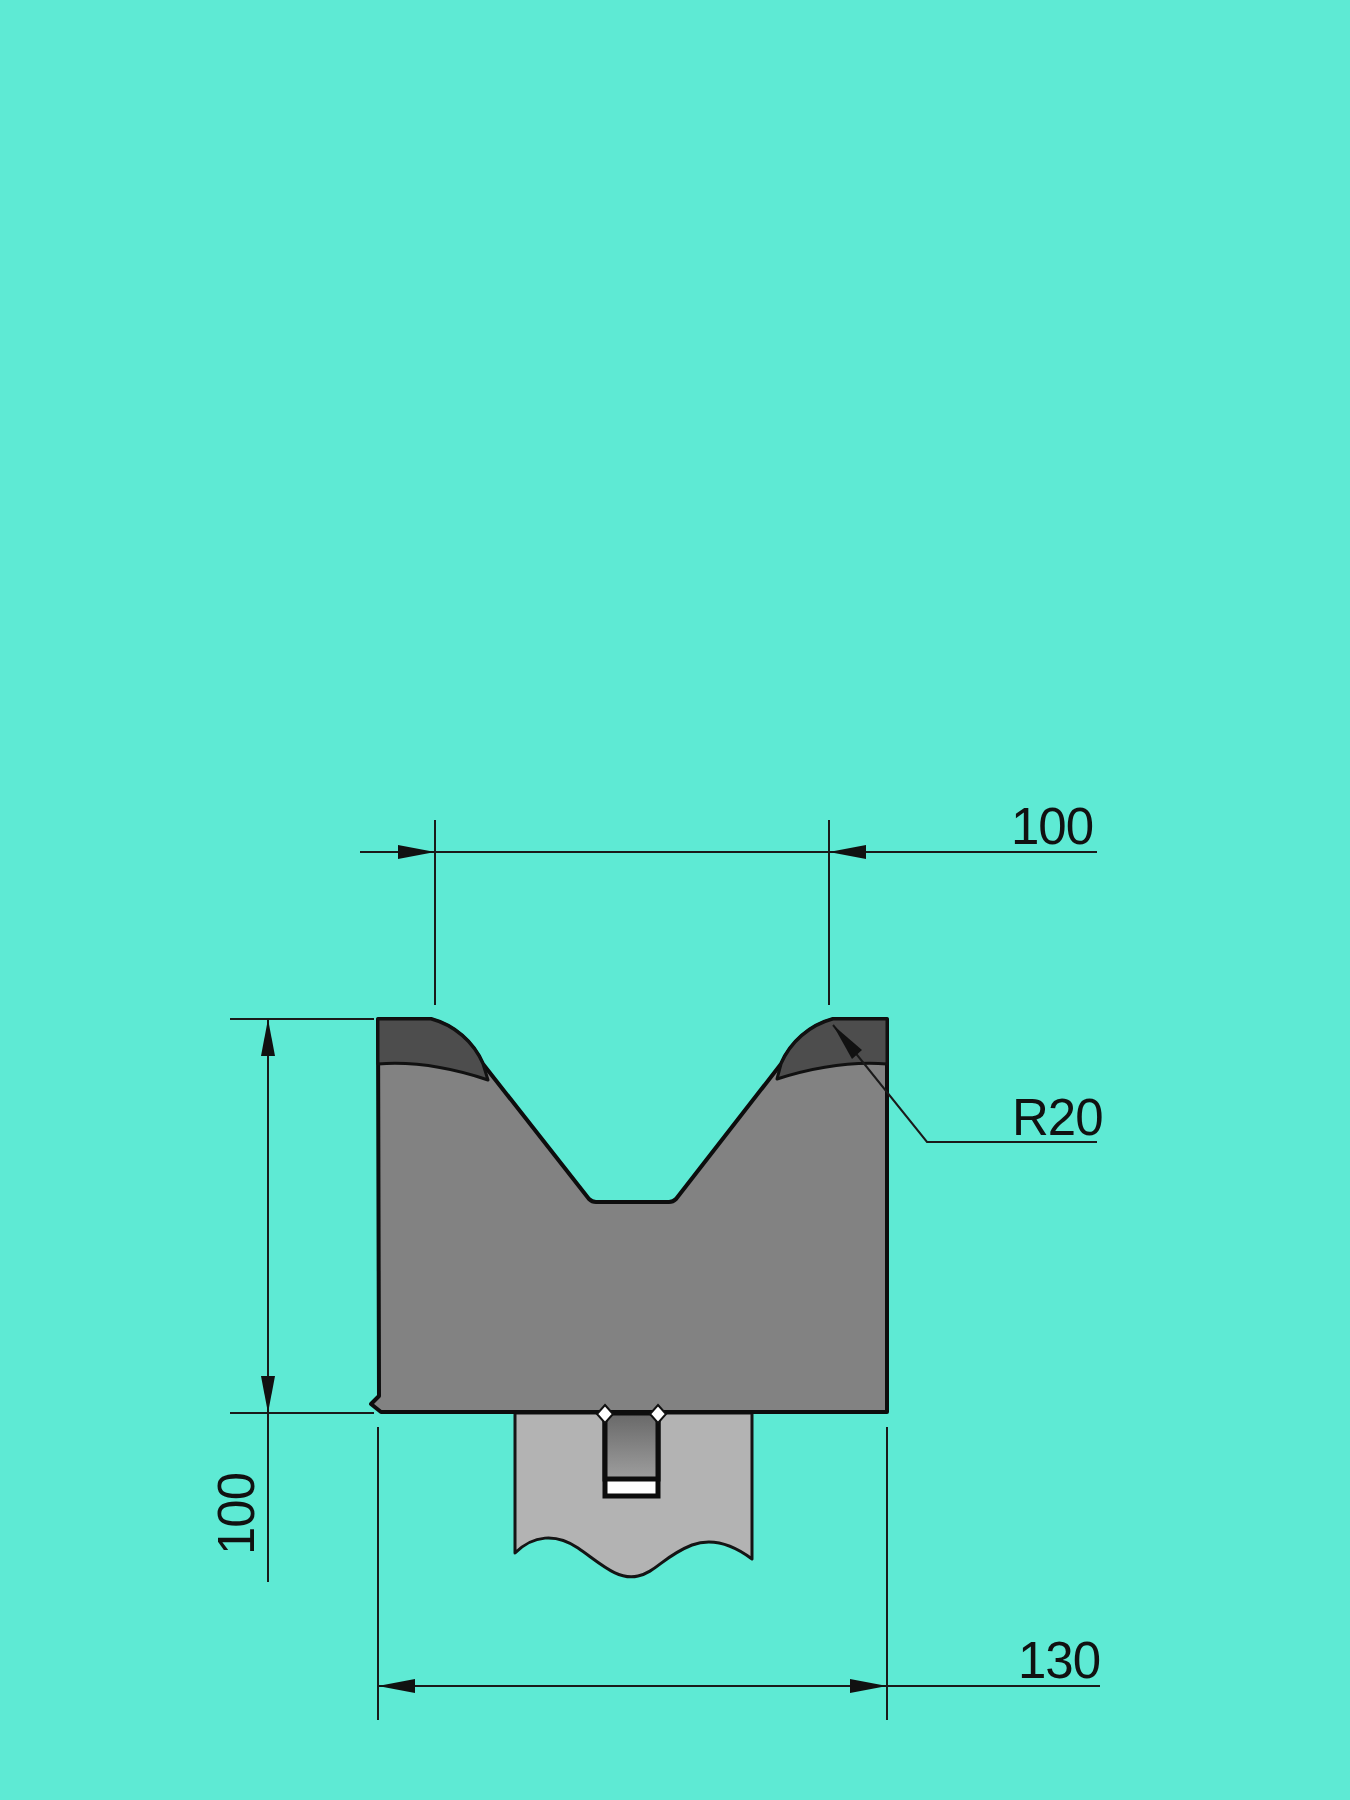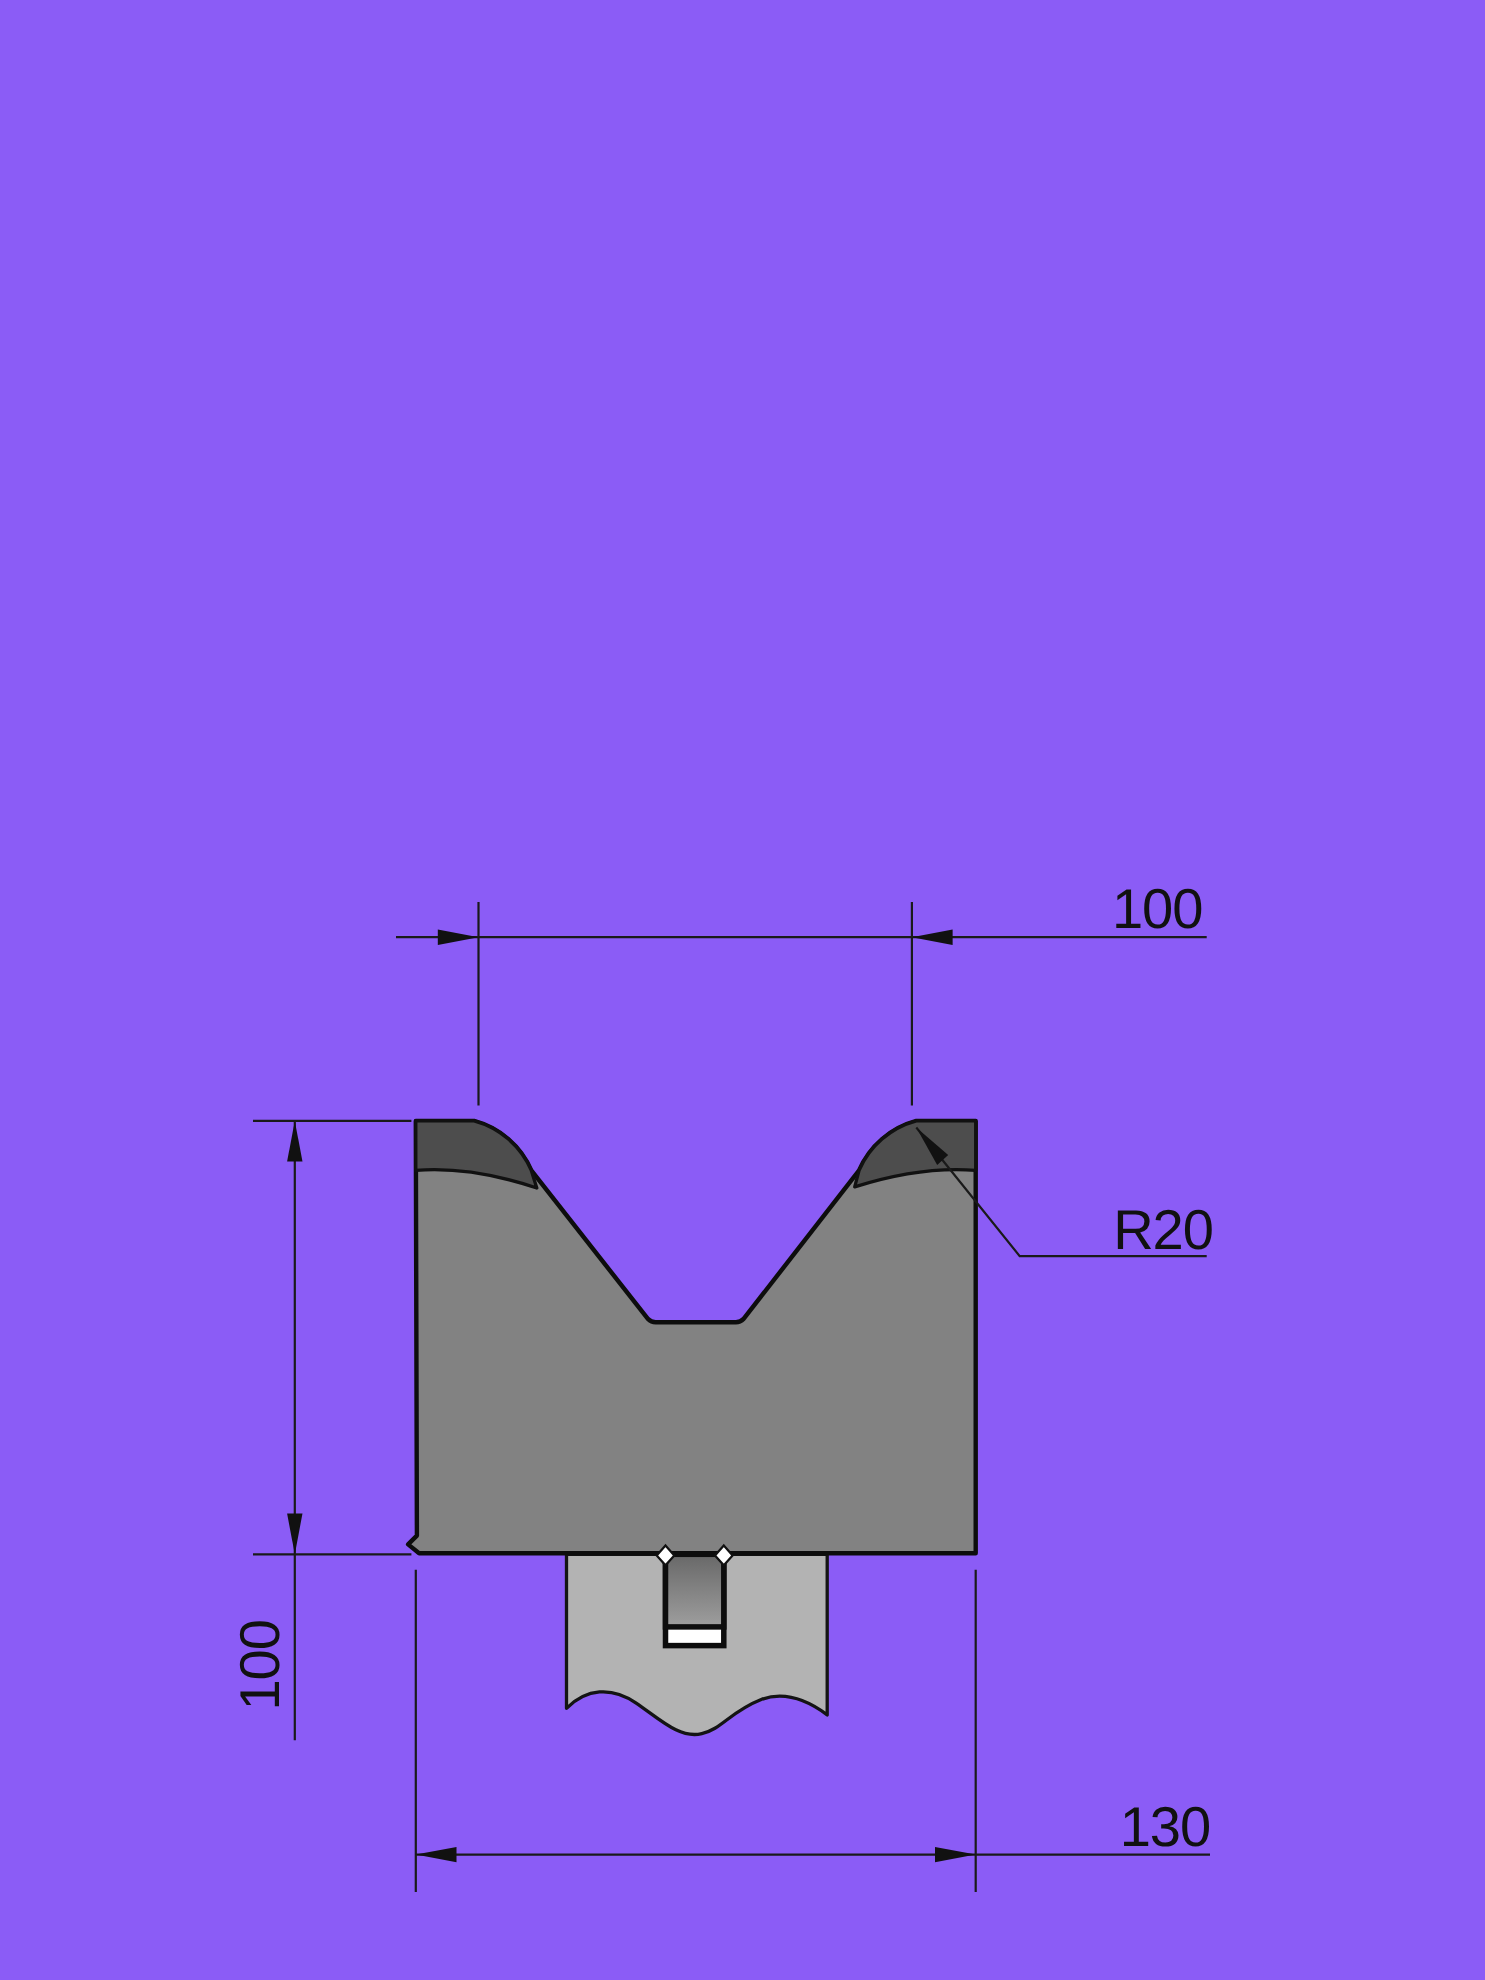--- a/index.html
+++ b/index.html
@@ -1,19 +1,19 @@
 <!DOCTYPE html>
 <html><head>
 <meta charset="utf-8">
 <style>
   html,body{margin:0;padding:0;background:#ffffff;}
   .canvas{
     position:relative;
     width:1350px;height:1800px;
-    background:#8b5cf6;
+    background:#5eead4;
     overflow:hidden;
     font-family:"Liberation Sans", sans-serif;
   }
   svg{position:absolute;left:0;top:0;}
   .dim-text{
     font-family:"Liberation Sans", sans-serif;
     font-size:51px;
     letter-spacing:-1px;
     fill:#111111;
     font-weight:400;

